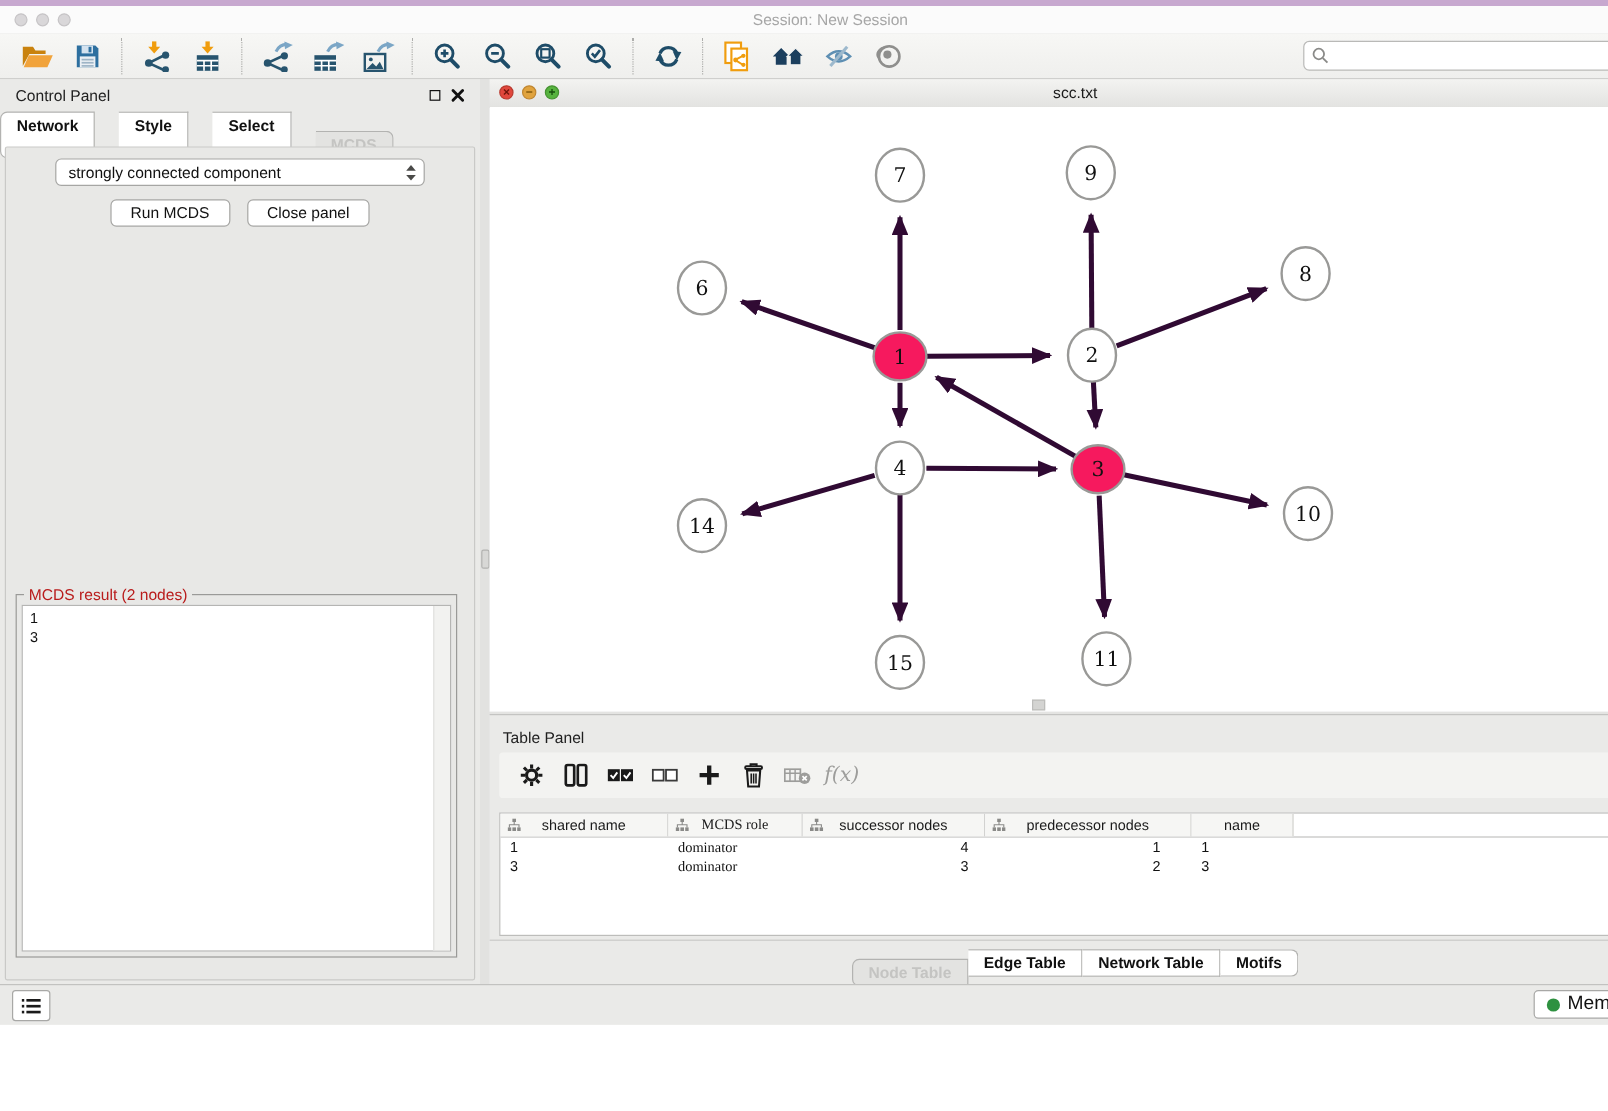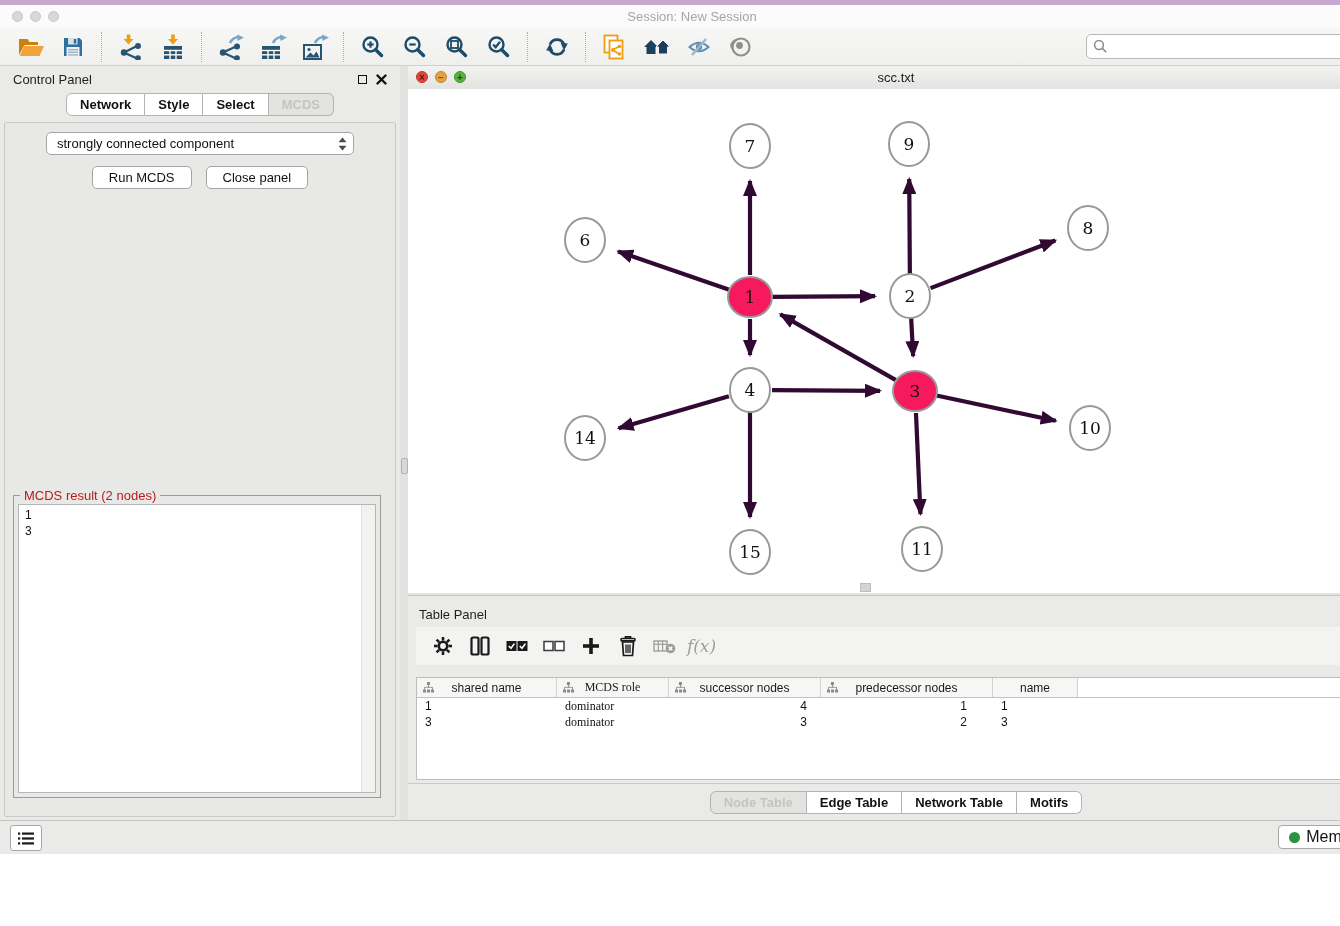--- a/index.html
+++ b/index.html
@@ -15,25 +15,25 @@
   .tb{width:42px;height:34px;display:flex;align-items:center;justify-content:center;flex:0 0 auto;}
   .sep{width:1px;height:30px;border-left:1px dotted #adadab;margin:0 7px;flex:0 0 auto;}
   .search-wrap{margin-left:auto;position:relative;width:288px;height:25px;}
   .search-wrap input{width:100%;height:100%;box-sizing:border-box;border:1px solid #b9b9b7;border-radius:5px;background:#fff;padding:0 8px 0 27px;font-size:13px;font-family:"Liberation Sans",sans-serif;outline:none;}
   .search-glass{position:absolute;left:7px;top:5px;}
   
   .control-panel{position:absolute;left:0;top:66px;width:400px;bottom:33px;background:#eaeae8;}
   .cp-header{height:27px;display:flex;align-items:center;padding:0 13px;font-size:13px;color:#1f1f1f;}
   .win-btns{margin-left:auto;display:flex;align-items:center;gap:9px;}
   .float-btn{width:9px;height:9px;border:1.5px solid #111;box-sizing:border-box;display:inline-block;}
-  .cp-tabs{display:flex;justify-content:center;}
+  .cp-tabs{display:flex;gap:20px;}
   .seg{border:1px solid #b3b3b1;border-left:none;background:#fff;font-size:13px;font-weight:600;padding:3px 13px;color:#111;cursor:default;line-height:15px;}
   .seg:first-child{border-left:1px solid #b3b3b1;border-radius:6px 0 0 6px;}
   .seg:last-child{border-radius:0 6px 6px 0;}
-  .seg.active{background:#e3e3e1;color:#c4c4c2;}
+  .seg.active{background:#e3e3e1;color:#c4c4c2;margin-top:16px;}
   .cp-body{position:absolute;left:4px;right:4px;top:56px;bottom:4px;background:#e8e8e6;border:1px solid #c9c9c7;border-radius:2px;}
   .opt-label{text-align:center;margin-top:15px;font-size:13px;color:#111;}
   .selectbox{margin:9px auto 0 auto;width:308px;height:23px;background:#fff;border:1px solid #a6a6a4;border-radius:5px;display:flex;align-items:center;padding:0 6px 0 10px;box-sizing:border-box;font-size:13px;color:#111;}
   .selectbox .chev{margin-left:auto;}
   .btn-row{display:flex;justify-content:center;gap:14px;margin-top:11px;}
   .pbtn{background:#fff;border:1px solid #a6a6a4;border-radius:5px;height:23px;padding:0 16px;font-size:13px;color:#111;font-family:"Liberation Sans",sans-serif;}
   .result-group{position:absolute;left:8px;right:14px;top:372px;bottom:18px;border:1px solid #9a9a98;}
   .result-legend{position:absolute;top:-8px;left:6px;background:#e8e8e6;padding:0 4px;font-size:13px;color:#b91c1c;}
   .result-area{position:absolute;left:4px;right:4px;top:8px;bottom:4px;background:#fff;border:1px solid #b5b5b3;}
   .result-lines{padding:2px 6px;font-size:12px;color:#111;line-height:16px;}

